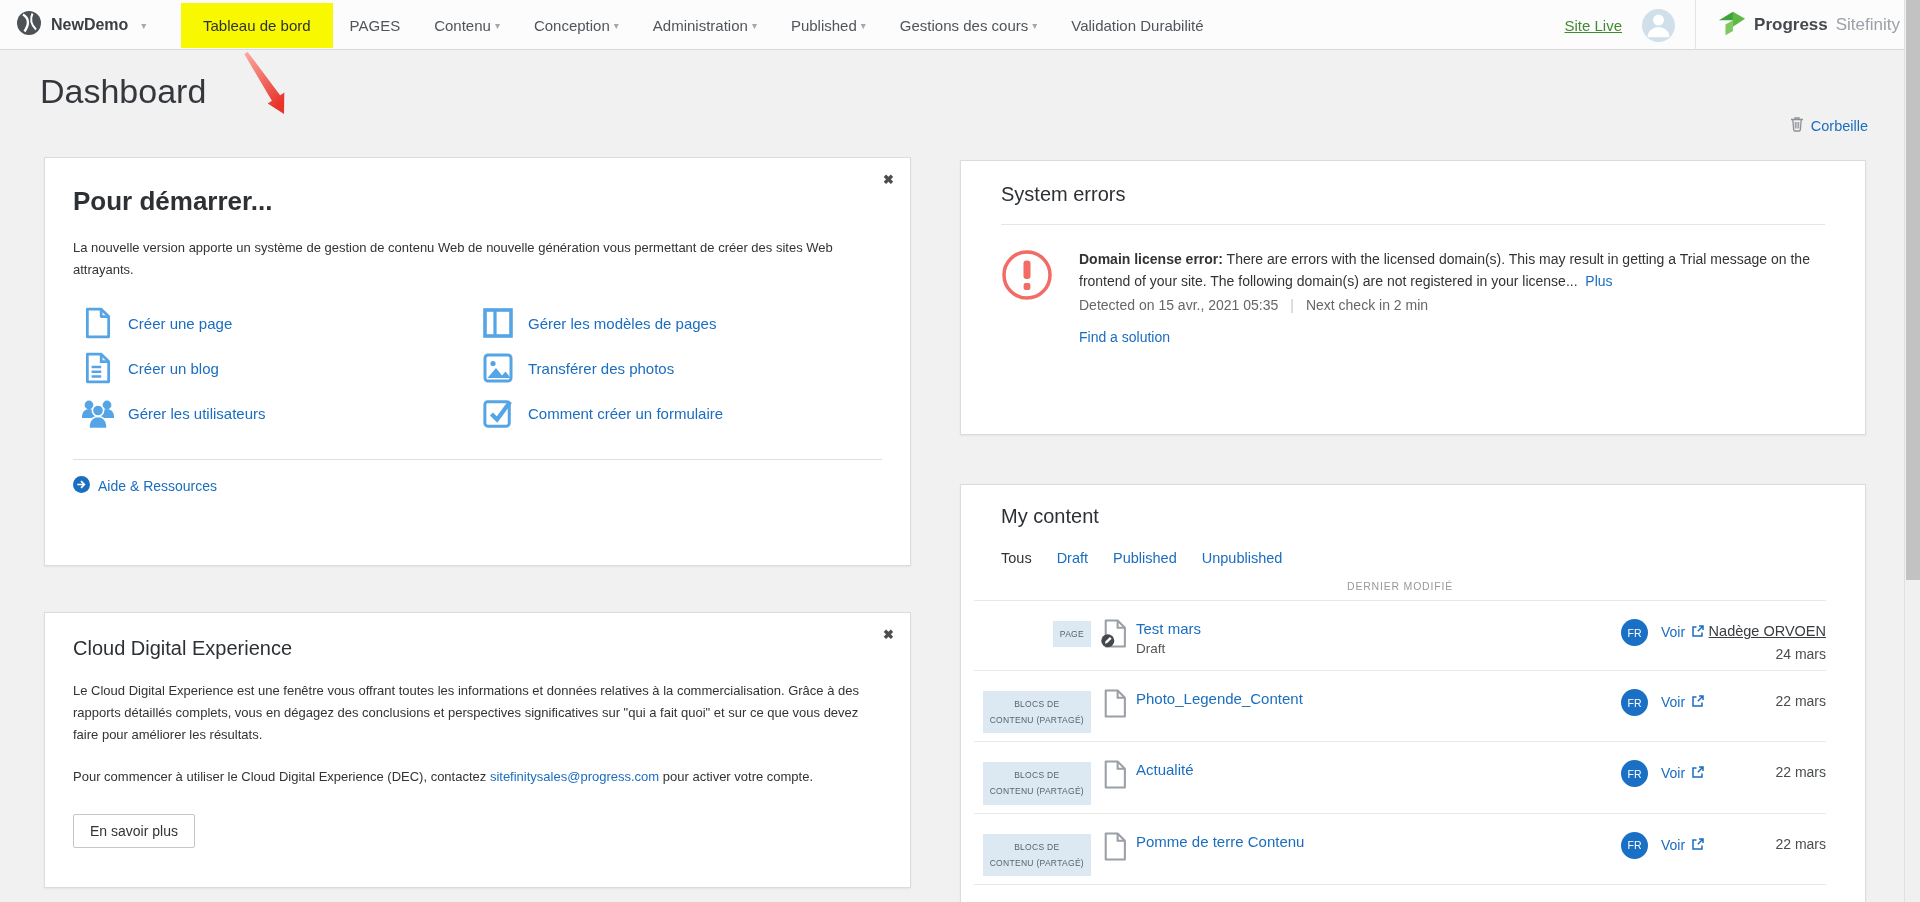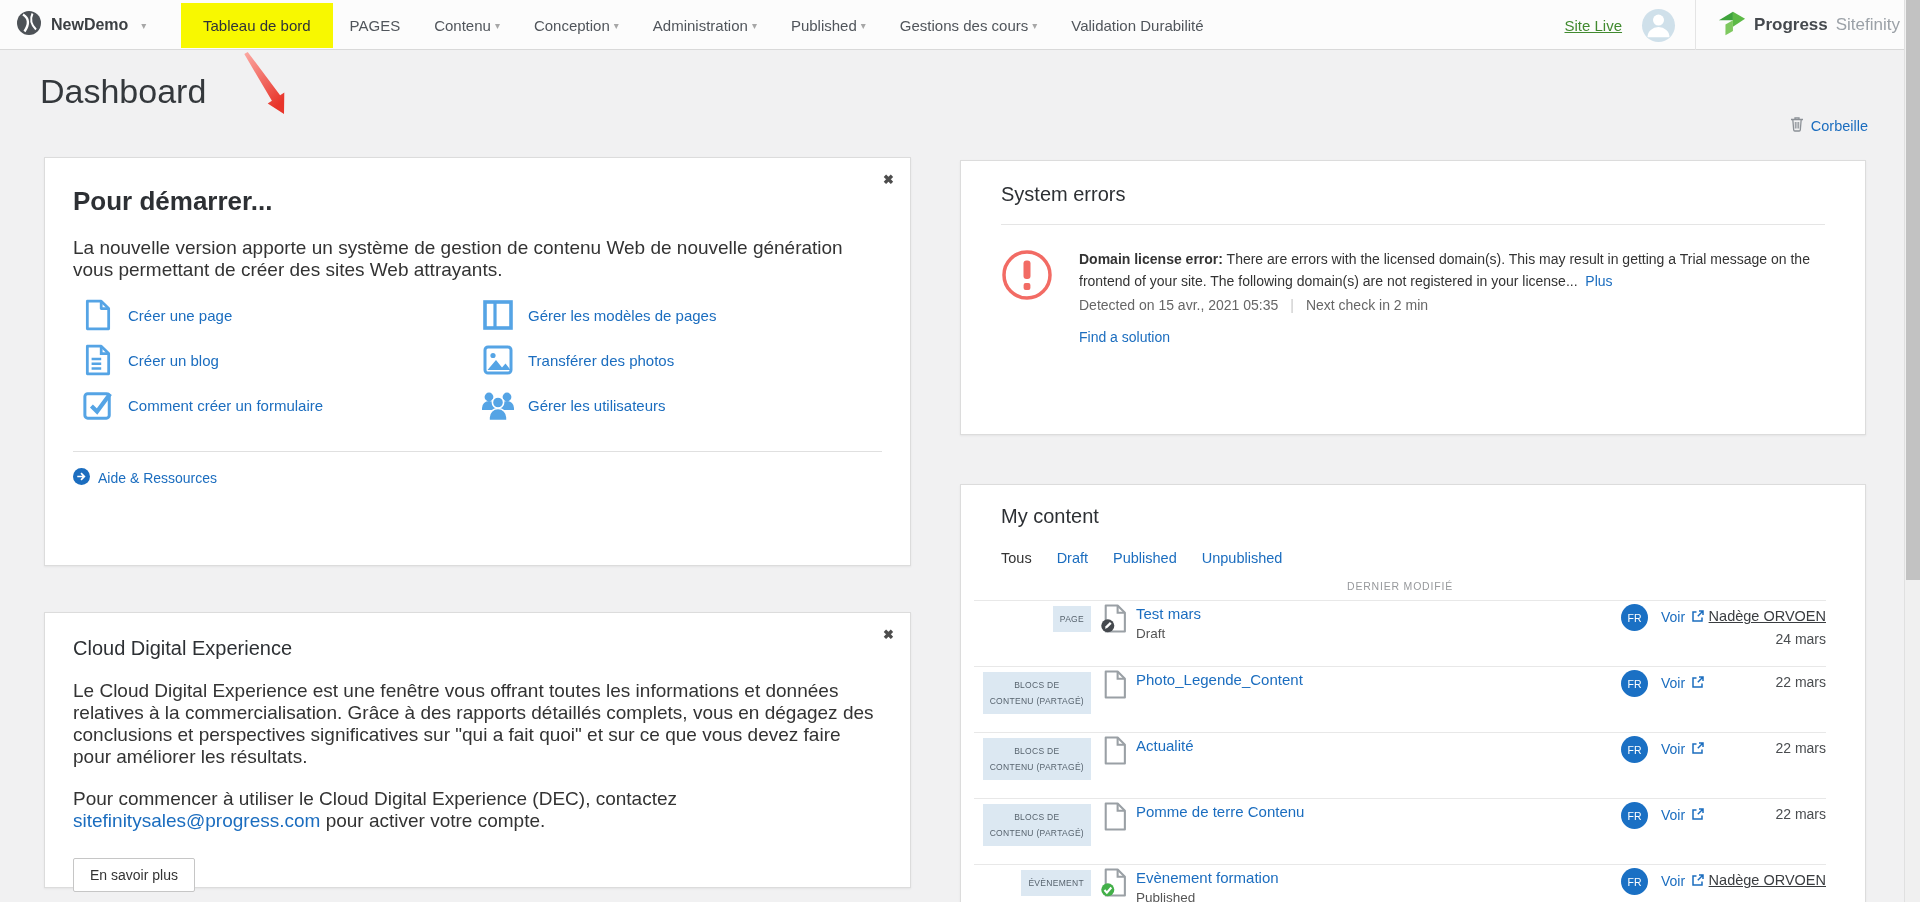--- a/index.html
+++ b/index.html
@@ -32,24 +32,24 @@
   
   .card { position:absolute; background:#fff; border:1px solid #dcdcdc; box-shadow:0 1px 2px rgba(0,0,0,.06); }
   .card-close { position:absolute; top:14px; right:16px; font-size:13px; color:#4d4d4d; cursor:pointer; font-weight:bold; }
   #card-getting-started { left:44px; top:157px; width:867px; height:409px; padding:20px 28px; }
   #card-cloud { left:44px; top:612px; width:867px; height:276px; padding:20px 28px; }
   #card-system-errors { left:960px; top:160px; width:906px; height:275px; padding:18px 40px; }
   #card-my-content { left:960px; top:484px; width:906px; height:470px; padding:16px 40px 0; }
 
   .card h2.big { font-size:26px; font-weight:bold; color:#2d3034; margin-top:8px; }
   .card h2.med { font-size:20px; font-weight:normal; color:#2d3034; margin-top:4px; }
-  .card p { font-size:19px; line-height:22px; color:#333; margin-top:20px; }
+  .card p { font-size:13px; line-height:22px; color:#333; margin-top:20px; }
   .inline-link { color:var(--accent-blue); text-decoration:none; cursor:pointer; }
 
-  .gs-grid { margin-top:18px; display:grid; grid-template-columns:400px 1fr; row-gap:13px; margin-left:8px; }
+  .gs-grid { margin-top:26px; display:grid; grid-template-columns:400px 1fr; row-gap:13px; margin-left:8px; }
   .gs-link { display:flex; align-items:center; gap:13px; color:var(--accent-blue); font-size:15px; text-decoration:none; cursor:pointer; }
   .gs-icon { width:34px; display:flex; justify-content:center; }
   .gs-divider { border-top:1px solid #e0e0e0; margin-top:30px; }
   .aide-link { margin-top:16px; display:flex; align-items:center; gap:8px; font-size:14px; color:var(--accent-blue); cursor:pointer; }
 
   .learn-btn { margin-top:26px; background:#fff; border:1px solid #c6c6c6; border-radius:2px;
     font-size:14px; color:#333; padding:8px 16px; cursor:pointer; font-family:inherit; }
 
   
   .se-divider { border-top:1px solid #e5e5e5; margin-top:18px; }
@@ -59,21 +59,21 @@
   .error-detected { color:#666; margin-top:3px; }
   .error-detected .sep { color:#c9c9c9; margin:0 12px; }
   .find-solution { display:inline-block; margin-top:10px; font-size:14px; color:var(--accent-blue); cursor:pointer; }
 
   
   .filters { margin-top:22px; display:flex; gap:25px; font-size:14.5px; }
   .filter { color:var(--accent-blue); cursor:pointer; }
   .filter.active { color:#333; cursor:default; }
   .rows-wrap { margin:14px -27px 0 -27px; padding-right:26px; }
   .col-header { text-align:center; font-size:10.5px; letter-spacing:.8px; color:#97999c; padding-bottom:8px; }
-  .content-row { display:flex; align-items:flex-start; border-top:1px solid #e8e8e8; padding:2px 0 8px; min-height:66px; }
+  .content-row { display:flex; align-items:flex-start; border-top:1px solid #e8e8e8; padding:17px 0 8px; min-height:66px; }
   .badge-col { width:117px; flex:none; display:flex; justify-content:flex-end; padding-top:3px; }
   .type-badge { background:#dce8f2; color:#57636e; font-size:8.5px; letter-spacing:.3px; text-align:center;
     padding:5px 7px; line-height:1.9; text-transform:uppercase; }
   .icon-col { width:45px; flex:none; display:flex; justify-content:center; padding-top:1px; }
   .title-col { flex:1; padding-top:2px; }
   .row-title { font-size:15px; color:var(--accent-blue); text-decoration:none; cursor:pointer; }
   .row-status { font-size:13.5px; color:#555; margin-top:3px; }
   .right-col { width:205px; flex:none; display:flex; align-items:flex-start; padding-top:1px; }
   .lang-badge { width:27px; height:27px; flex:none; border-radius:50%; background:var(--lang-blue);
     color:#fff; font-size:10.5px; display:flex; align-items:center; justify-content:center; }
@@ -221,39 +221,39 @@
           <svg width="30" height="30" viewBox="0 0 30 30">
             <rect x="2" y="2" width="26" height="26" rx="3" fill="none" stroke="#55a4e5" stroke-width="3"></rect>
             <circle cx="10" cy="10.5" r="2.6" fill="#55a4e5"></circle>
             <path d="M4.5 25 l8.5-10 6 7.5 3.5-4 5 6.5 z" fill="#55a4e5"></path>
           </svg>
         </span>
     <span class="gs-label">Transférer des photos</span>
   </a>
       <a class="gs-link">
     <span class="gs-icon">
-          <svg width="30" height="32" viewBox="0 0 32 32">
-            <rect x="2" y="4" width="26" height="26" rx="3" fill="none" stroke="#55a4e5" stroke-width="3.2"></rect>
-            <path d="M9 17 l6 6 L29 4" fill="none" stroke="#55a4e5" stroke-width="4.4"></path>
-          </svg>
-        </span>
-    <span class="gs-label">Comment créer un formulaire</span>
-  </a>
-      <a class="gs-link">
-    <span class="gs-icon">
           <svg width="34" height="32" viewBox="0 0 34 32">
             <circle cx="8" cy="8" r="4.4" fill="#55a4e5"></circle>
             <path d="M1 19 a7 7 0 0 1 14 0 v2 h-14 z" fill="#55a4e5"></path>
             <circle cx="26" cy="8" r="4.4" fill="#55a4e5"></circle>
             <path d="M19 19 a7 7 0 0 1 14 0 v2 h-14 z" fill="#55a4e5"></path>
             <circle cx="17" cy="13.5" r="5.6" fill="#55a4e5" stroke="#fff" stroke-width="1.6"></circle>
             <path d="M8 28.5 a9 9 0 0 1 18 0 v3 h-18 z" fill="#55a4e5" stroke="#fff" stroke-width="1.6"></path>
           </svg>
         </span>
     <span class="gs-label">Gérer les utilisateurs</span>
+  </a>
+      <a class="gs-link">
+    <span class="gs-icon">
+          <svg width="30" height="32" viewBox="0 0 32 32">
+            <rect x="2" y="4" width="26" height="26" rx="3" fill="none" stroke="#55a4e5" stroke-width="3.2"></rect>
+            <path d="M9 17 l6 6 L29 4" fill="none" stroke="#55a4e5" stroke-width="4.4"></path>
+          </svg>
+        </span>
+    <span class="gs-label">Comment créer un formulaire</span>
   </a>
     </div>
   <div class="gs-divider"></div>
   <div class="aide-link">
     <span>
       <svg width="17" height="17" viewBox="0 0 18 18">
           <circle cx="9" cy="9" r="9" fill="#1b6dbf"></circle>
           <path d="M4.5 9 h7 M8.5 5.5 L12 9 l-3.5 3.5" stroke="#fff" stroke-width="1.8" fill="none"></path>
         </svg>
     </span>

